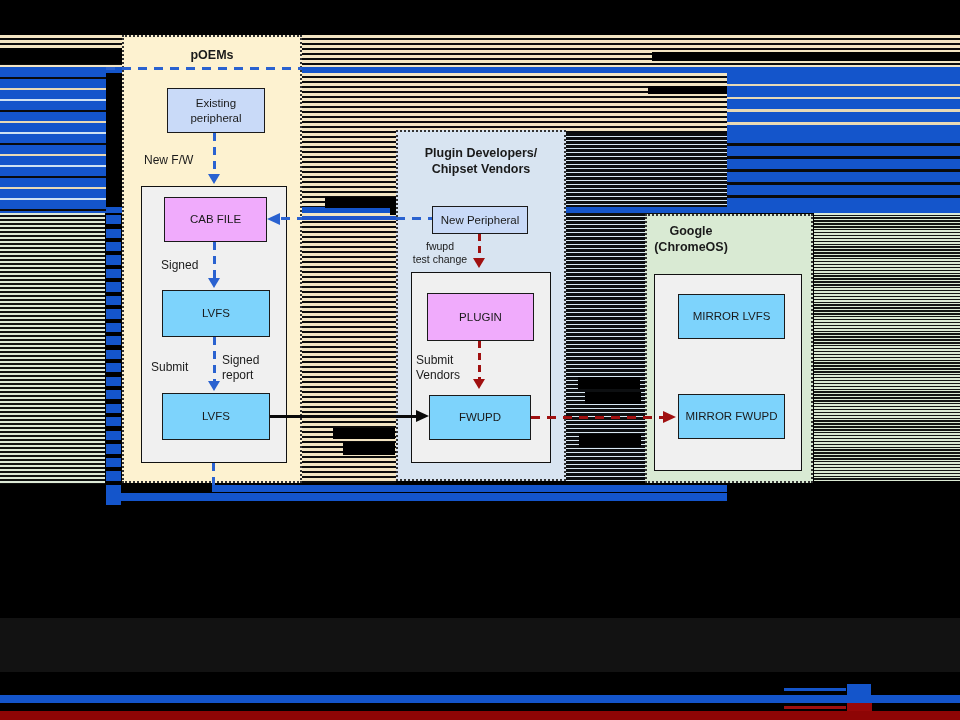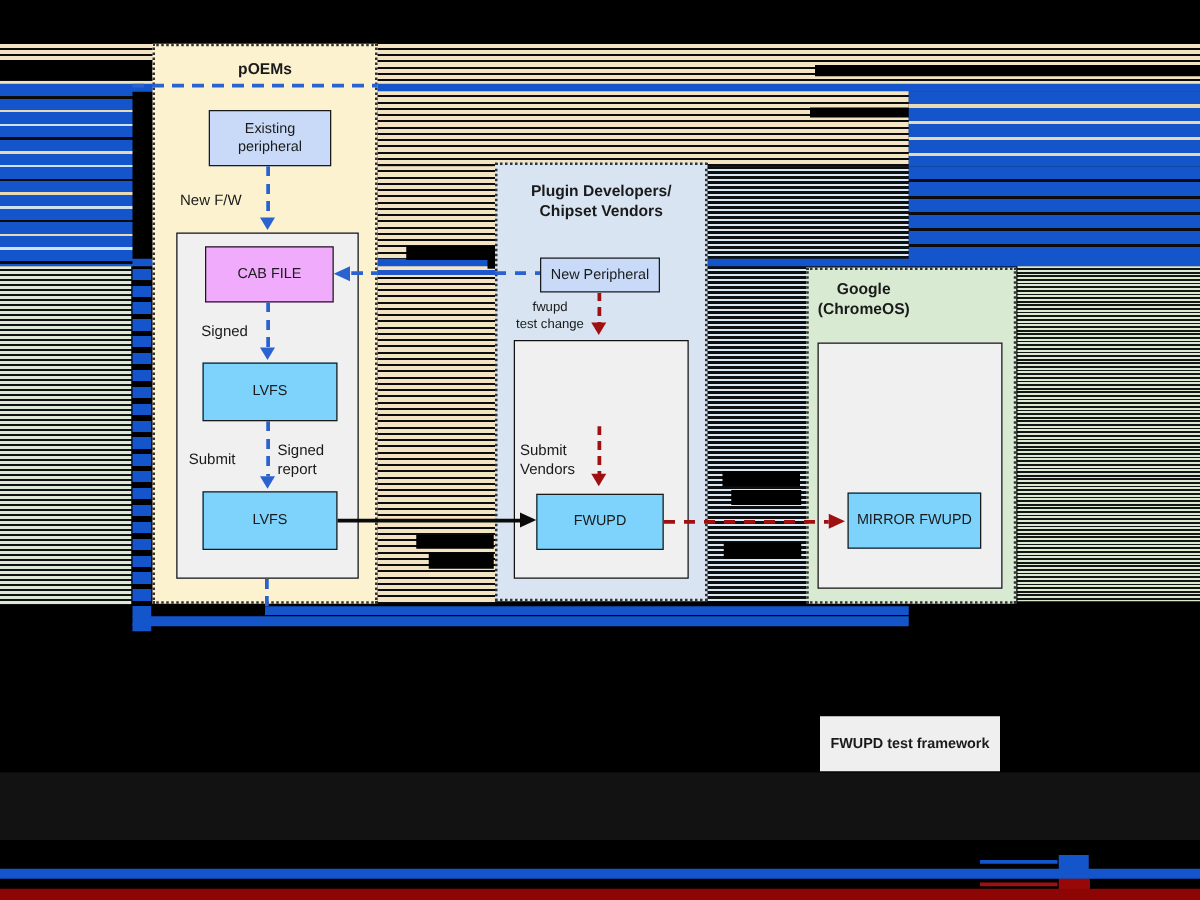--- a/index.html
+++ b/index.html
@@ -109,20 +109,23 @@
     <div>Plugin Developers/</div>
     <div>Chipset Vendors</div>
   </div>
 
   <div class="abs node nBlue" style="left:432px;top:206px;width:96px;height:28px;">
     <span>New Peripheral</span>
   </div>
 
   <div class="abs panel" style="left:411px;top:272px;width:140px;height:191px;"></div>
 
+  <div class="abs node nPink" style="left:427px;top:293px;width:107px;height:48px;">
+    <span>PLUGIN</span>
+  </div>
   <div class="abs node nGreen" style="left:429px;top:395px;width:102px;height:45px;">
     <span>FWUPD</span>
   </div>
 
   <div class="abs vDashRed" style="left:478px;top:234px;height:26px;"></div>
   <div class="abs headDownRed" style="left:473px;top:258px;"></div>
   <div class="abs vDashRed" style="left:478px;top:341px;height:40px;"></div>
   <div class="abs headDownRed" style="left:473px;top:379px;"></div>
 
   <div class="abs slabel" style="left:406px;top:240px;width:68px;">
@@ -135,20 +138,23 @@
   </div>
 
   <div class="abs container" style="left:645px;top:214px;width:168px;height:269px;background:#D9EAD3;"></div>
   <div class="abs ctitle" style="left:607px;top:224px;width:168px;">
     <div>Google</div>
     <div>(ChromeOS)</div>
   </div>
 
   <div class="abs panel" style="left:654px;top:274px;width:148px;height:197px;"></div>
 
+  <div class="abs node nGreen" style="left:678px;top:294px;width:107px;height:45px;">
+    <span>MIRROR LVFS</span>
+  </div>
   <div class="abs node nGreen" style="left:678px;top:394px;width:107px;height:45px;">
     <span>MIRROR FWUPD</span>
   </div>
 
   <div class="abs headLeftBlue" style="left:267px;top:213px;"></div>
   <div class="abs hDashBlue" style="left:281px;top:217px;width:21px;"></div>
   <div class="abs" style="left:302px;top:216px;width:94px;height:4px;background:#2055CC;"></div>
   <div class="abs hDashBlue" style="left:396px;top:217px;width:36px;"></div>
 
   <div class="abs" style="left:270px;top:415px;width:148px;height:3px;background:#0a0a0a;"></div>
@@ -158,23 +164,20 @@
   <div class="abs headRightRed" style="left:663px;top:411px;"></div>
 
   <div class="abs redact" style="left:325px;top:197px;width:71px;height:11px;"></div>
   <div class="abs redact" style="left:390px;top:200px;width:6px;height:15px;"></div>
   <div class="abs redact" style="left:333px;top:428px;width:62px;height:11px;"></div>
   <div class="abs redact" style="left:343px;top:442px;width:52px;height:13px;"></div>
   <div class="abs redact" style="left:578px;top:377px;width:62px;height:12px;"></div>
   <div class="abs redact" style="left:585px;top:392px;width:56px;height:12px;"></div>
   <div class="abs redact" style="left:579px;top:434px;width:62px;height:13px;"></div>
 
-  <div class="abs" style="left:656px;top:573px;width:144px;height:44px;background:#EFEFEF;display:flex;align-items:center;justify-content:center;">
-    <span style="font-weight:bold;font-size:11.5px;">FWUPD test framework</span>
-  </div>
 
   <div class="abs" style="left:0;top:618px;width:960px;height:54px;background:#121212;"></div>
 
   <div class="abs blueBar" style="left:784px;top:688px;width:62px;height:3px;"></div>
   <div class="abs blueBar" style="left:847px;top:684px;width:24px;height:19px;"></div>
   <div class="abs blueBar" style="left:0;top:695px;width:960px;height:8px;"></div>
   <div class="abs" style="left:784px;top:706px;width:62px;height:3px;background:#A01010;"></div>
   <div class="abs" style="left:847px;top:703px;width:25px;height:16px;background:#990808;"></div>
   <div class="abs" style="left:0;top:711px;width:960px;height:9px;background:#8E0505;"></div>
 

